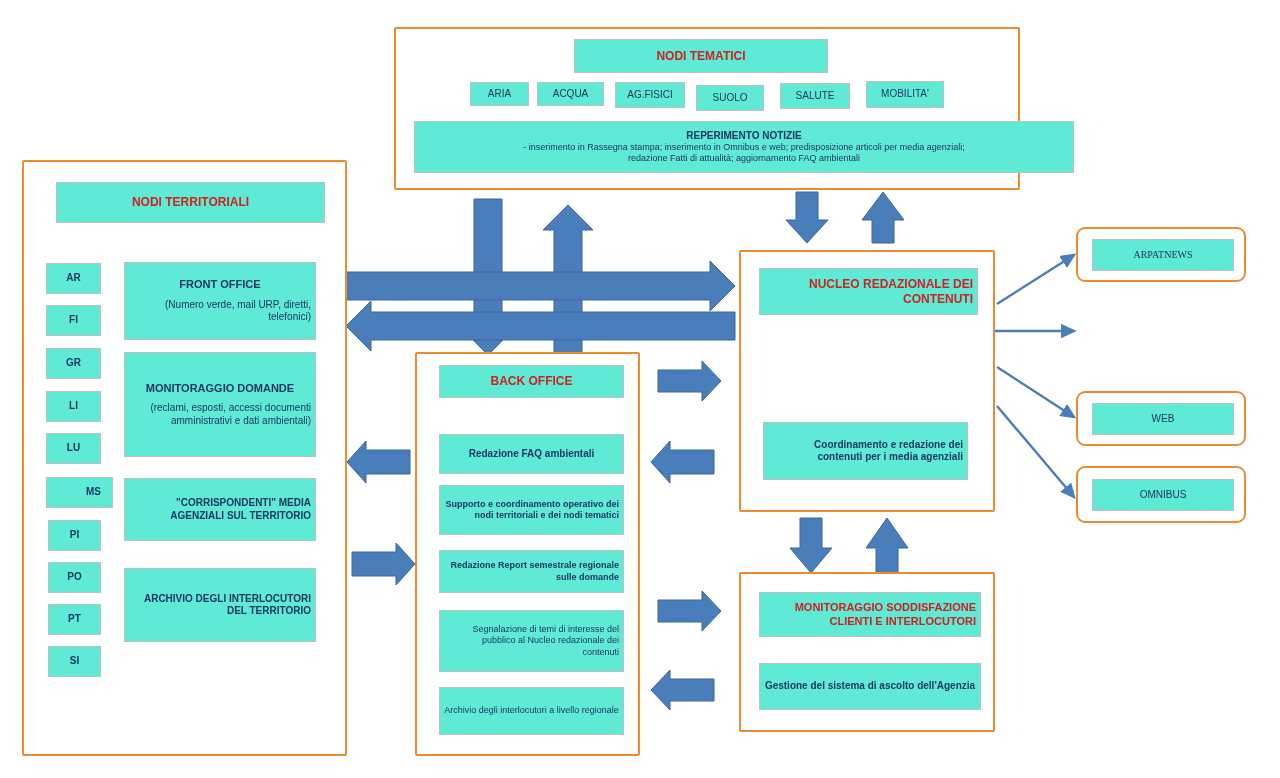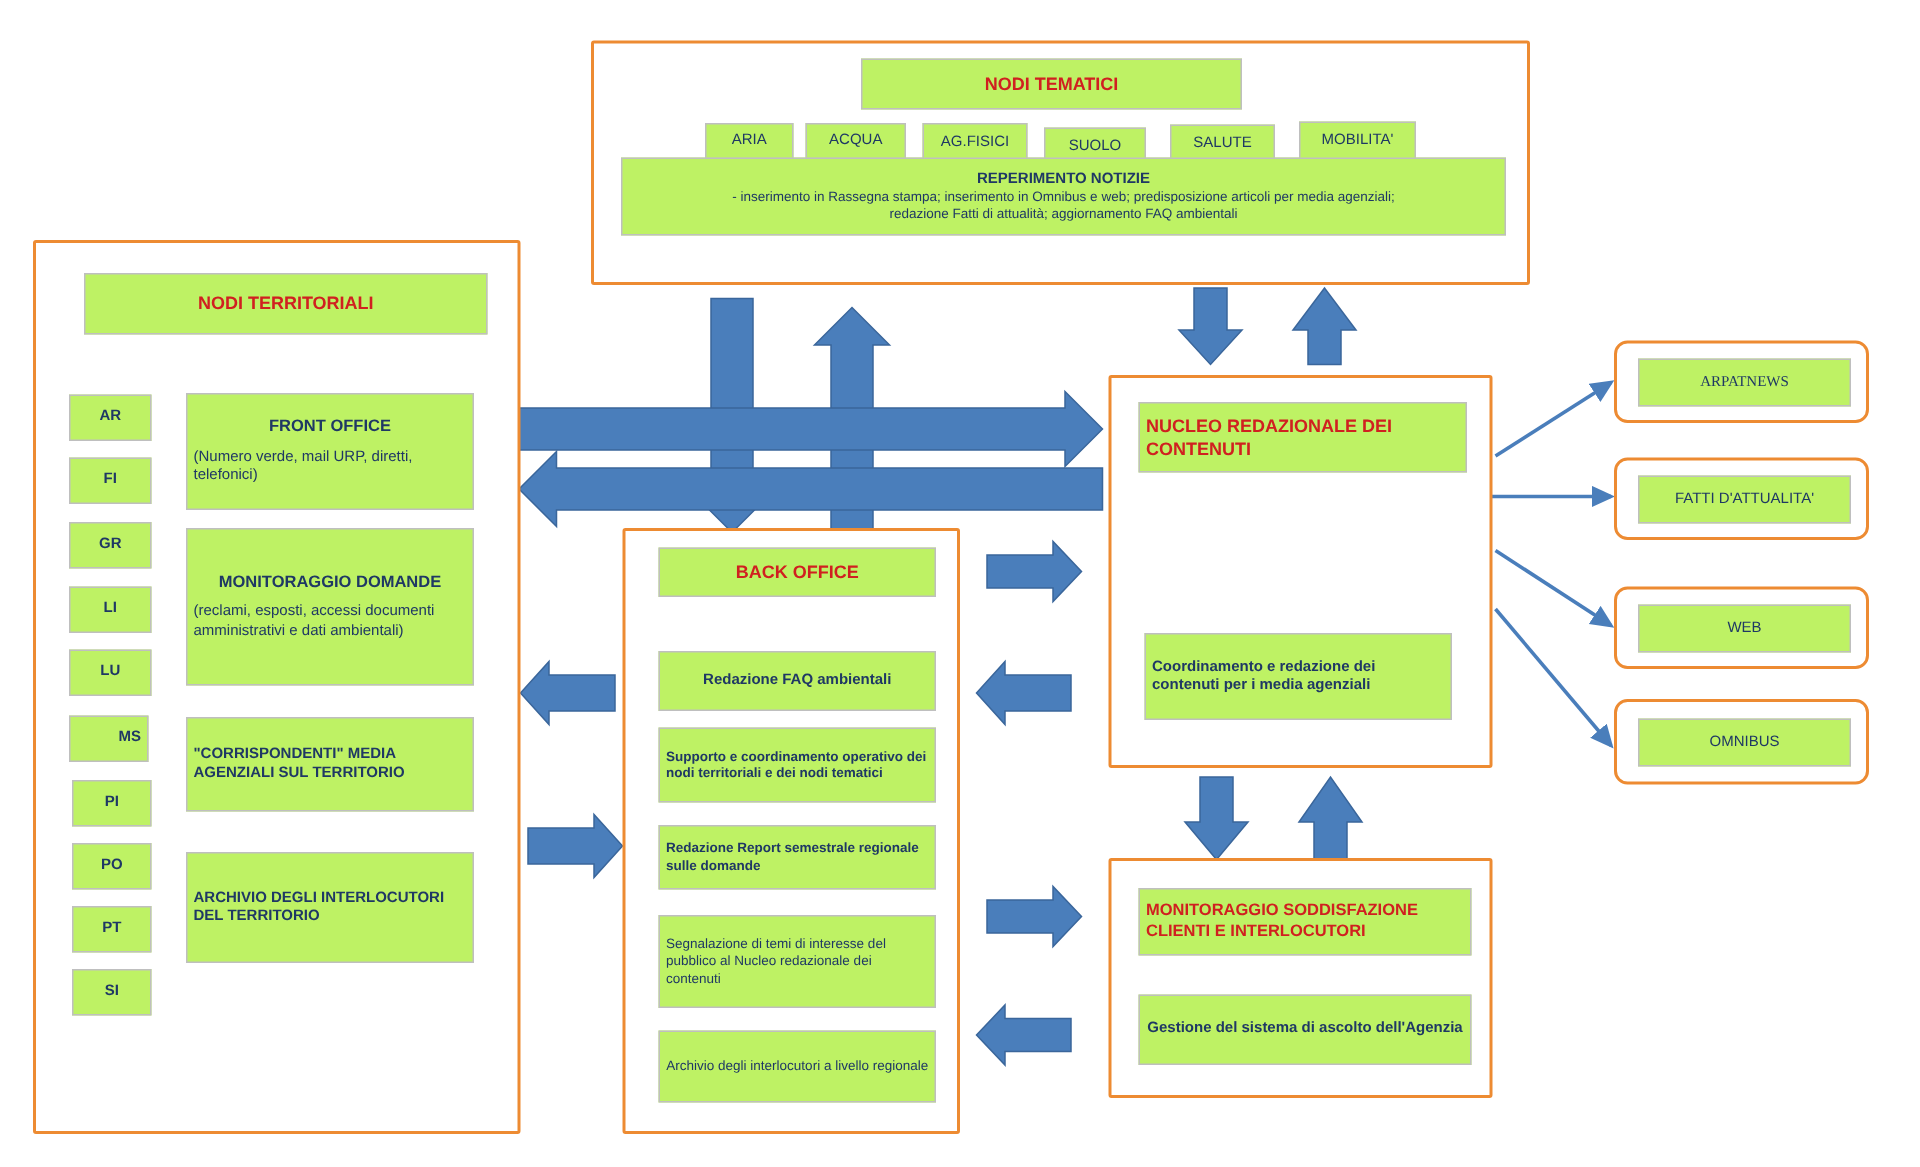--- a/index.html
+++ b/index.html
@@ -3,22 +3,22 @@
 <meta charset="utf-8">
 <style>
   html,body{margin:0;padding:0;background:#ffffff;}
   body{width:1280px;height:778px;position:relative;overflow:hidden;
        font-family:"Liberation Sans", sans-serif;}
   #stage{position:absolute;left:0;top:0;width:1280px;height:778px;}
 
   .grp{position:absolute;border:2px solid #ED8B32;border-radius:2px;background:#fff;box-sizing:border-box;}
   .grp.round{border-radius:9px;}
 
-  .bx{position:absolute;border:1px solid #BFBFBF;background:#bef264;box-sizing:border-box;
-      display:flex;align-items:center;justify-content:center;text-align:left;
+  .bx{position:absolute;border:1px solid #BFBFBF;background:#5eead4;box-sizing:border-box;
+      display:flex;align-items:center;justify-content:center;text-align:right;
       color:#1F3864;line-height:1.25;padding:2px 4px;}
   .bx.red{color:#D02020;font-weight:bold;}
   .bx.bold{font-weight:bold;}
 
   .t9{font-size:9px;}
   .t10{font-size:10px;}
   .t11{font-size:11px;}
   .t12{font-size:12px;}
 
   .stack{display:flex;flex-direction:column;align-items:center;justify-content:center;}
@@ -72,36 +72,36 @@
   <div class="grp" style="left:394px;top:27px;width:626px;height:163px;">
     <div class="bx red t12" style="left:178px;top:10px;width:254px;height:34px;">NODI TEMATICI</div>
 
     <div class="bx t10" style="left:74px;top:53px;width:59px;height:24px;">ARIA</div>
     <div class="bx t10" style="left:141px;top:53px;width:67px;height:24px;">ACQUA</div>
     <div class="bx t10" style="left:219px;top:53px;width:70px;height:26px;">AG.FISICI</div>
     <div class="bx t10" style="left:300px;top:56px;width:68px;height:26px;">SUOLO</div>
     <div class="bx t10" style="left:384px;top:54px;width:70px;height:26px;">SALUTE</div>
     <div class="bx t10" style="left:470px;top:52px;width:78px;height:27px;">MOBILITA'</div>
 
-    <div class="bx stack" style="left:18px;top:76px;width:590px;height:52px;">
+    <div class="bx stack" style="left:18px;top:92px;width:660px;height:52px;">
       <div class="l1 t10">REPERIMENTO NOTIZIE</div>
       <div class="t9">- inserimento in Rassegna stampa; inserimento in Omnibus e web;  predisposizione articoli per media agenziali;</div>
       <div class="t9">redazione Fatti di attualità; aggiornamento FAQ ambientali</div>
     </div>
   </div>
 
   <div class="grp" style="left:22px;top:160px;width:325px;height:596px;">
     <div class="bx red t12" style="left:32px;top:20px;width:269px;height:41px;">NODI TERRITORIALI</div>
 
     <div class="bx bold t10" style="left:22px;top:101px;width:55px;height:31px;">AR</div>
     <div class="bx bold t10" style="left:22px;top:143px;width:55px;height:31px;">FI</div>
     <div class="bx bold t10" style="left:22px;top:186px;width:55px;height:31px;">GR</div>
     <div class="bx bold t10" style="left:22px;top:229px;width:55px;height:31px;">LI</div>
     <div class="bx bold t10" style="left:22px;top:271px;width:55px;height:31px;">LU</div>
-    <div class="bx bold t10" style="left:22px;top:315px;width:53px;height:31px;padding-left:32px;">MS</div>
+    <div class="bx bold t10" style="left:22px;top:315px;width:67px;height:31px;padding-left:32px;">MS</div>
     <div class="bx bold t10" style="left:24px;top:358px;width:53px;height:31px;">PI</div>
     <div class="bx bold t10" style="left:24px;top:400px;width:53px;height:31px;">PO</div>
     <div class="bx bold t10" style="left:24px;top:442px;width:53px;height:31px;">PT</div>
     <div class="bx bold t10" style="left:24px;top:484px;width:53px;height:31px;">SI</div>
 
     <div class="bx stack" style="left:100px;top:100px;width:192px;height:78px;">
       <div class="l1 t11">FRONT OFFICE</div>
       <div class="sp"></div>
       <div class="t10">(Numero  verde, mail URP, diretti, telefonici)</div>
     </div>
@@ -135,23 +135,20 @@
   </div>
 
   <div class="grp" style="left:739px;top:572px;width:256px;height:160px;">
     <div class="bx red t11" style="left:18px;top:18px;width:222px;height:45px;">MONITORAGGIO SODDISFAZIONE CLIENTI E INTERLOCUTORI</div>
     <div class="bx bold t10" style="left:18px;top:89px;width:222px;height:47px;">Gestione del sistema di ascolto dell'Agenzia</div>
   </div>
 
   <div class="grp round" style="left:1076px;top:227px;width:170px;height:55px;font-family:Liberation Serif, serif;">
     <div class="bx t10" style="left:14px;top:10px;width:142px;height:32px;">ARPATNEWS</div>
   </div>
-  <div class="grp round" style="left:1076px;top:305px;width:170px;height:55px;">
-    <div class="bx t10" style="left:14px;top:10px;width:142px;height:32px;">FATTI D'ATTUALITA'</div>
-  </div>
   <div class="grp round" style="left:1076px;top:391px;width:170px;height:55px;">
     <div class="bx t10" style="left:14px;top:10px;width:142px;height:32px;">WEB</div>
   </div>
   <div class="grp round" style="left:1076px;top:466px;width:170px;height:57px;">
     <div class="bx t10" style="left:14px;top:11px;width:142px;height:32px;">OMNIBUS</div>
   </div>
 
 </div>
 
 </body></html>

